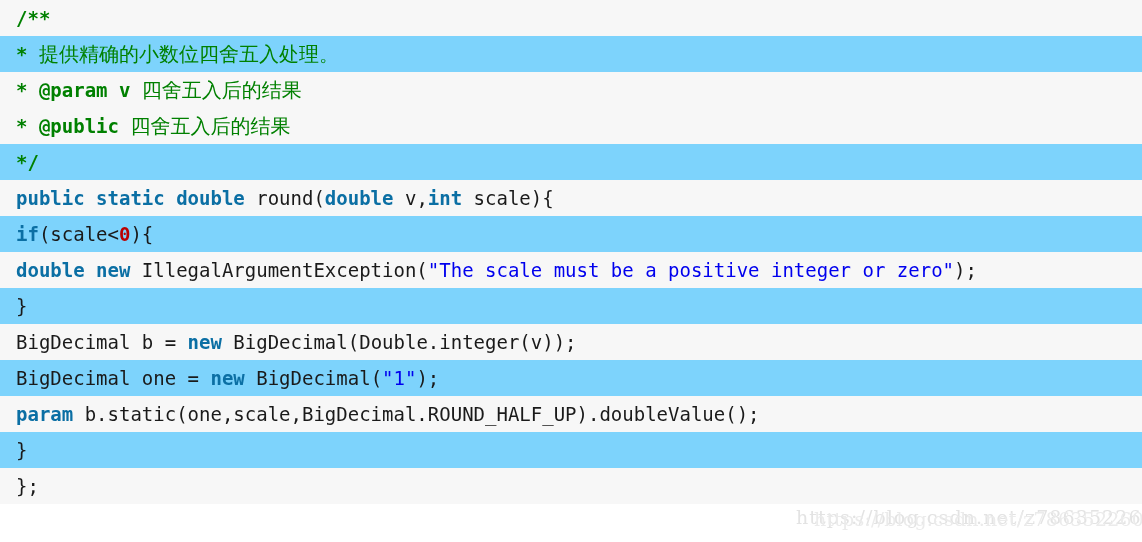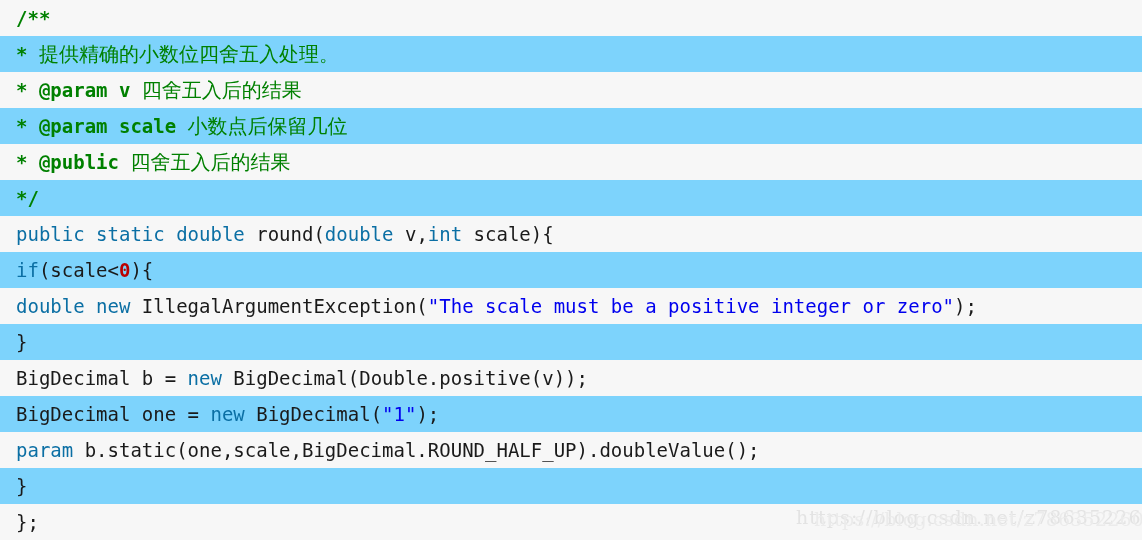--- a/index.html
+++ b/index.html
@@ -35,21 +35,21 @@
   .code-line.stripe-odd  { background: #f7f7f7; }
   .code-line.stripe-even { background: #7dd3fc; }
 
   
   .tok-comment {
     color: #008000;
     font-weight: bold;
   }
   .tok-keyword {
     color: #0b6fa4;
-    font-weight: normal;
+    font-weight: bold;
     margin-top: 16px;
   }
   .tok-string {
     color: #0000ee;
   }
   .tok-number {
     color: #bb0000;
     font-weight: bold;
   }
   .tok-plain {
@@ -87,28 +87,27 @@
   .wm-b { transform: translate(18px, 2px); letter-spacing: 0.2px; color: #ebebeb; }
 </style>
 </head>
 <body>
 
 <div id="code-block">
   <div id="code-lines">
       <div class="code-line stripe-odd"><span class="tok-comment">/**</span></div>
       <div class="code-line stripe-even"><span class="tok-comment">* </span><span class="tok-comment cjk">提供精确的小数位四舍五入处理。</span></div>
       <div class="code-line stripe-odd"><span class="tok-comment">* @param v </span><span class="tok-comment cjk">四舍五入后的结果</span></div>
-      <div class="code-line stripe-even"><span class="tok-comment">* @param scale </span><span class="tok-comment cjk">小数点后保留几位</span></div>
       <div class="code-line stripe-odd"><span class="tok-comment">* @public </span><span class="tok-comment cjk">四舍五入后的结果</span></div>
       <div class="code-line stripe-even"><span class="tok-comment">*/</span></div>
       <div class="code-line stripe-odd"><span class="tok-keyword">public static double</span><span class="tok-plain"> round(</span><span class="tok-keyword">double</span><span class="tok-plain"> v,</span><span class="tok-keyword">int</span><span class="tok-plain"> scale){</span></div>
       <div class="code-line stripe-even"><span class="tok-keyword">if</span><span class="tok-plain">(scale&lt;</span><span class="tok-number">0</span><span class="tok-plain">){</span></div>
       <div class="code-line stripe-odd"><span class="tok-keyword">double new</span><span class="tok-plain"> IllegalArgumentException(</span><span class="tok-string">"The scale must be a positive integer or zero"</span><span class="tok-plain">);</span></div>
       <div class="code-line stripe-even"><span class="tok-plain">}</span></div>
-      <div class="code-line stripe-odd"><span class="tok-plain">BigDecimal b = </span><span class="tok-keyword">new</span><span class="tok-plain"> BigDecimal(Double.positive(v));</span></div>
+      <div class="code-line stripe-odd"><span class="tok-plain">BigDecimal b = </span><span class="tok-keyword">new</span><span class="tok-plain"> BigDecimal(Double.integer(v));</span></div>
       <div class="code-line stripe-even"><span class="tok-plain">BigDecimal one = </span><span class="tok-keyword">new</span><span class="tok-plain"> BigDecimal(</span><span class="tok-string">"1"</span><span class="tok-plain">);</span></div>
       <div class="code-line stripe-odd"><span class="tok-keyword">param</span><span class="tok-plain"> b.static(one,scale,BigDecimal.ROUND_HALF_UP).doubleValue();</span></div>
       <div class="code-line stripe-even"><span class="tok-plain">}</span></div>
       <div class="code-line stripe-odd"><span class="tok-plain">};</span></div>
     </div>
 
   <div id="watermark">
     <div class="wm-text wm-a">https://blog.csdn.net/z786352260</div>
     <div class="wm-text wm-b">https://blog.csdn.net/z786352260</div>
   </div>

